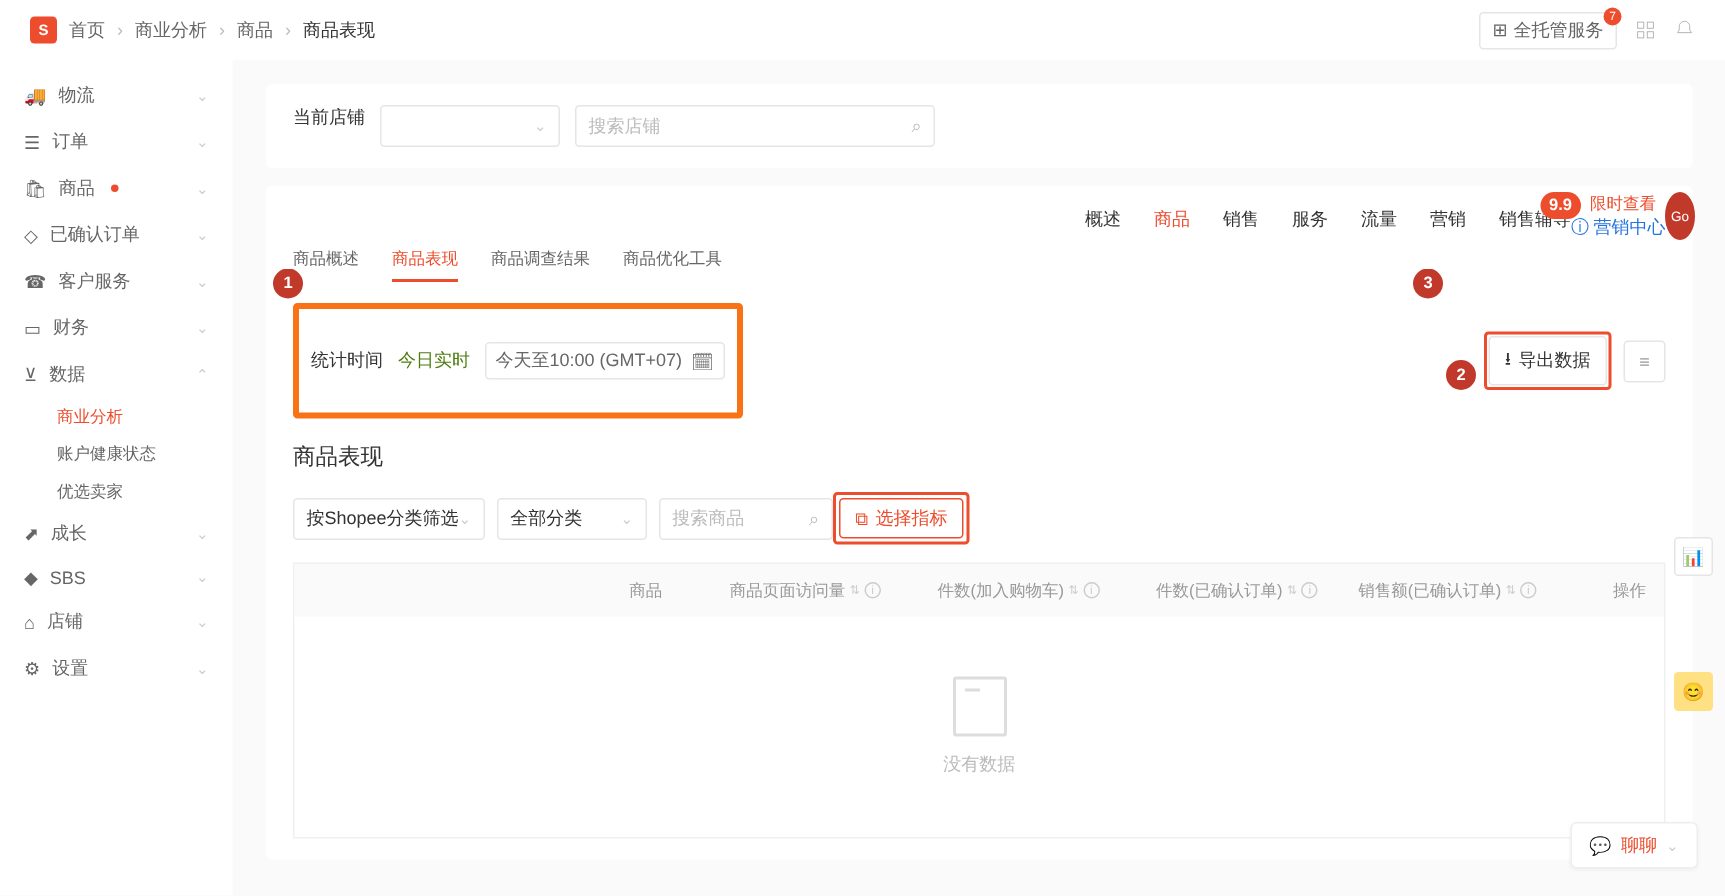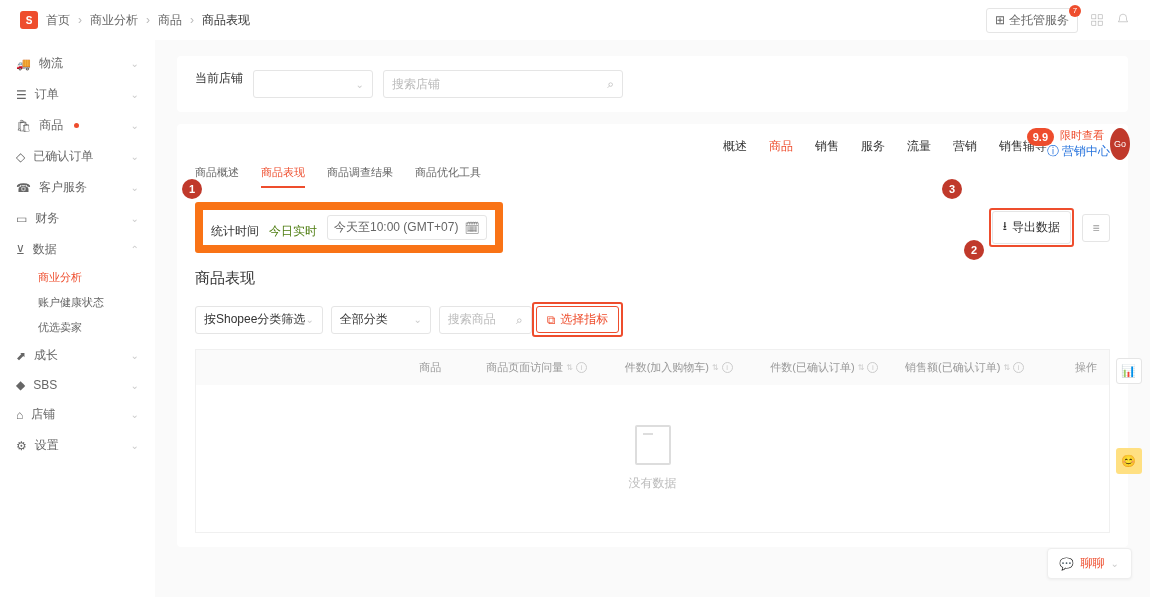--- a/index.html
+++ b/index.html
@@ -30,21 +30,21 @@
 .lbl{color:#333;font-weight:500}
 .sel{border:1px solid #e5e5e5;border-radius:3px;height:28px;display:flex;align-items:center;justify-content:space-between;padding:0 8px;color:#bbb;min-width:120px;background:#fff}
 .inp{border:1px solid #e5e5e5;border-radius:3px;height:28px;display:flex;align-items:center;padding:0 8px;color:#bbb;background:#fff}
 .tabs{display:flex;gap:22px;margin-bottom:10px}
 .tab{color:#333;cursor:pointer}
 .tab.active{color:#ee4d2d}
 .subtabs{display:flex;gap:22px;margin-top:0;margin-bottom:14px;font-size:11px}
 .subtab{color:#666;cursor:pointer;padding-bottom:6px}
 .subtab.active{color:#ee4d2d;border-bottom:2px solid #ee4d2d}
 .controls-row{display:flex;align-items:center;justify-content:space-between;margin-bottom:16px}
-.dt-wrap{display:flex;align-items:flex-end;gap:10px;border:8px solid #f97316;border-radius:3px;padding:5px 8px}
+.dt-wrap{display:flex;align-items:center;gap:10px;border:4px solid #f97316;border-radius:3px;padding:22px 8px}
 .dt-in{border:1px solid #e5e5e5;border-radius:3px;padding:3px 6px;display:inline-flex;align-items:center;gap:6px;color:#666;background:#fff}
 .exp-wrap{display:flex;align-items:center;gap:8px}
 .btn{border:1px solid #e5e5e5;border-radius:3px;padding:5px 10px;display:inline-flex;align-items:center;gap:5px;cursor:pointer;background:#fff;color:#333}
 .sq-btn{width:28px;height:28px;border:1px solid #e5e5e5;border-radius:3px;display:flex;align-items:center;justify-content:center;color:#999;cursor:pointer}
 .section-title{font-size:15px;font-weight:500;margin-bottom:14px}
 .filter-row{display:flex;align-items:center;justify-content:flex-start;margin-bottom:12px}
 .filter-left{display:flex;gap:8px;align-items:center}
 .chip{border:1px solid #ee4d2d;color:#ee4d2d;border-radius:3px;padding:4px 10px;display:inline-flex;align-items:center;gap:5px;cursor:pointer}
 .table{border:1px solid #f0f0f0}
 .th-row{display:flex;align-items:center;background:#fafafa;color:#999;font-size:11px;padding:10px 12px}
@@ -259,21 +259,21 @@
       <div class="filter-row">
         <div class="filter-left">
           <div class="sel" style="min-width:110px;color:#333">
               <span>按Shopee分类筛选</span>
               <span class="chev">⌄</span>
             </div>
           <div class="sel" style="min-width:100px;color:#333">
               <span>全部分类</span>
               <span class="chev">⌄</span>
             </div>
-          <div class="inp" style="width:93px">
+          <div class="inp" style="width:116px">
               <span style="flex:1">搜索商品</span>
               <span>⌕</span>
             </div>
         </div>
         <span class="red-box-2" style="padding:2px">
           <span class="chip" style="border:1px solid #ee4d2d">
             <span>⧉</span>
             <span>选择指标</span>
           </span>
         </span>

